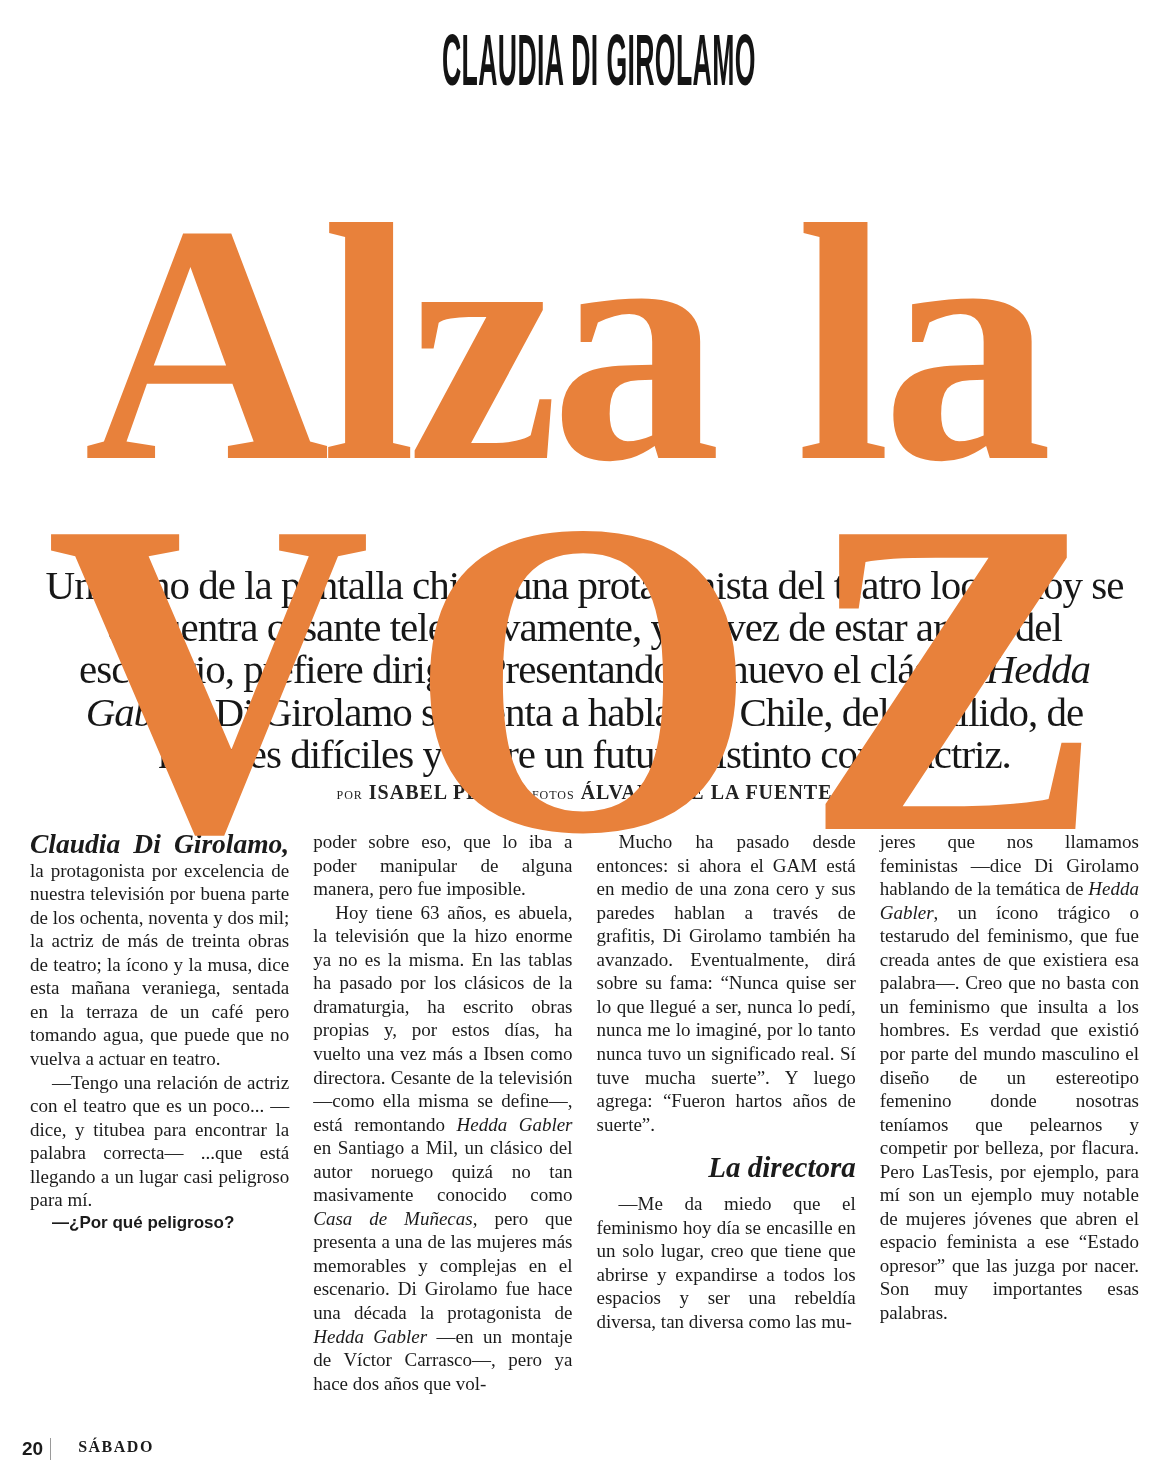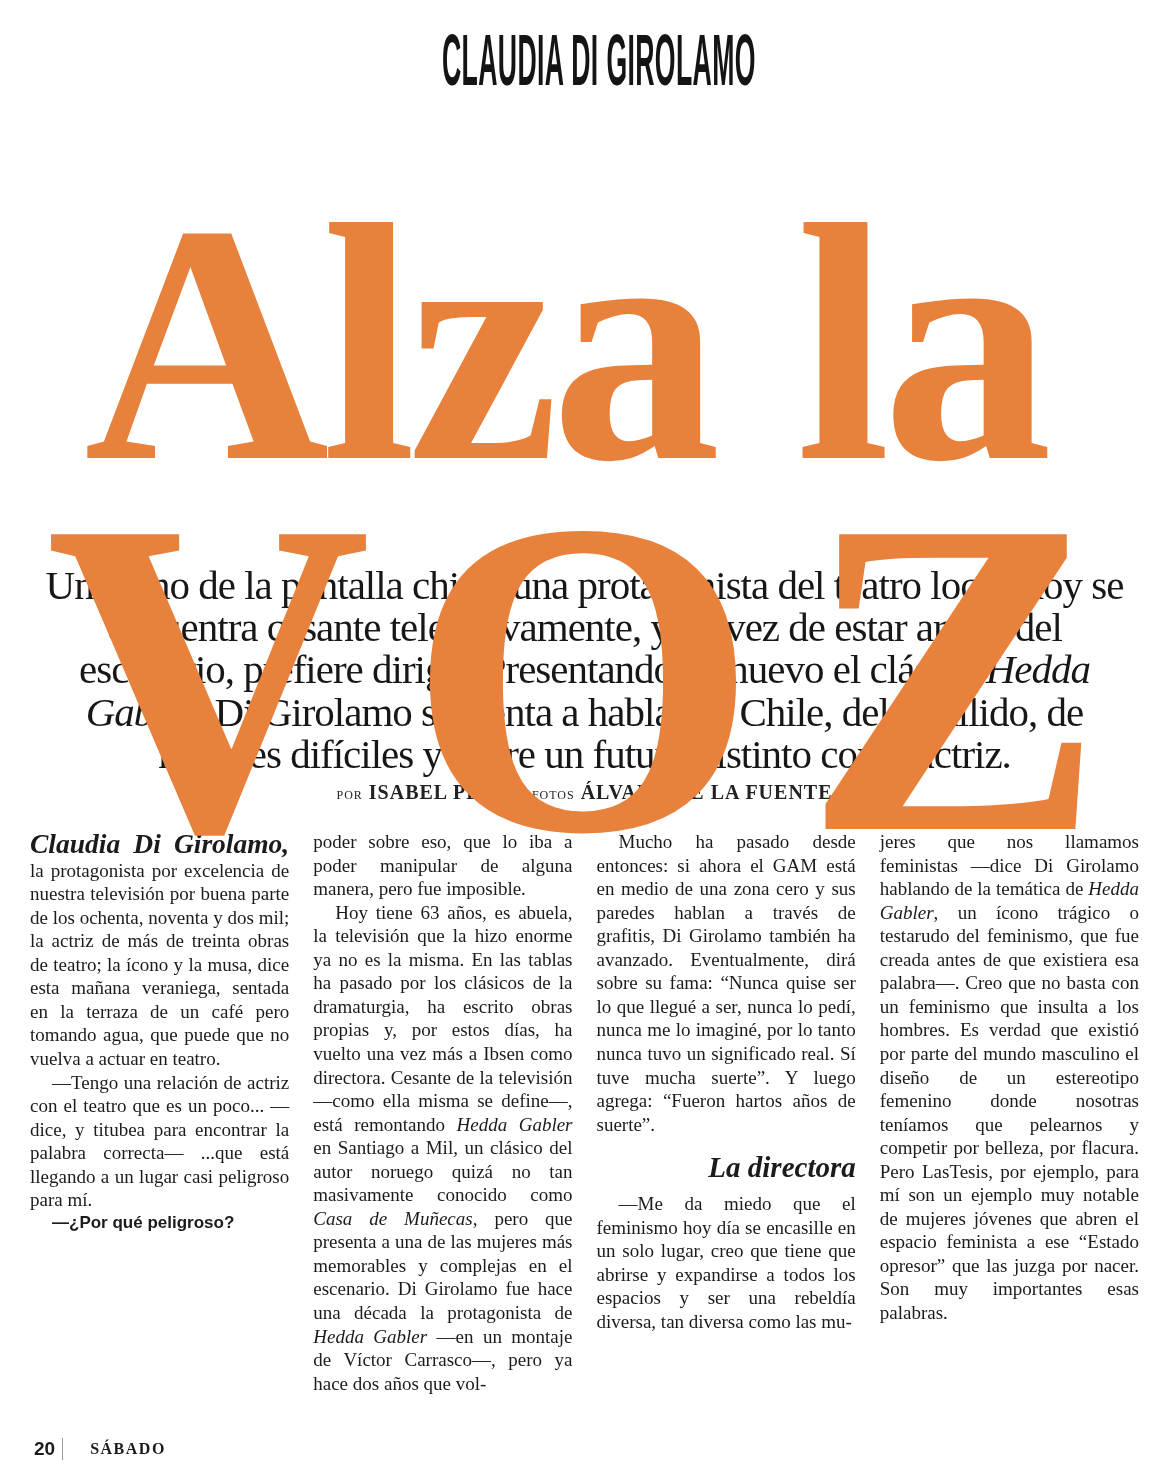--- a/index.html
+++ b/index.html
@@ -52,21 +52,21 @@
     font-family:"Liberation Sans", sans-serif; font-weight:700; font-size:17px;
   }
   .col .i { font-style:italic; }
   .col .lead { font-weight:700; font-style:italic; font-size:27.5px; line-height:1.02; }
   .col h3.subhead {
     margin:14px 0 6px; text-align:right;
     font-size:29px; font-weight:700; font-style:italic; letter-spacing:0;
   }
 
   
-  .footer { position:absolute; left:34px; bottom:14px; display:flex; align-items:center; gap:7px; }
+  .footer { position:absolute; left:22px; bottom:14px; display:flex; align-items:flex-start; gap:7px; }
   .footer .page-num { font-family:"Liberation Sans", sans-serif; font-weight:700; font-size:19px; }
   .footer .divider { width:1px; height:22px; background:#9a9a9a; }
   .footer .magazine { font-size:16px; font-weight:700; letter-spacing:1.5px;margin-left:20px; }
 </style>
 </head>
 <body>
 
 <div class="page">
 
   <div class="header">

